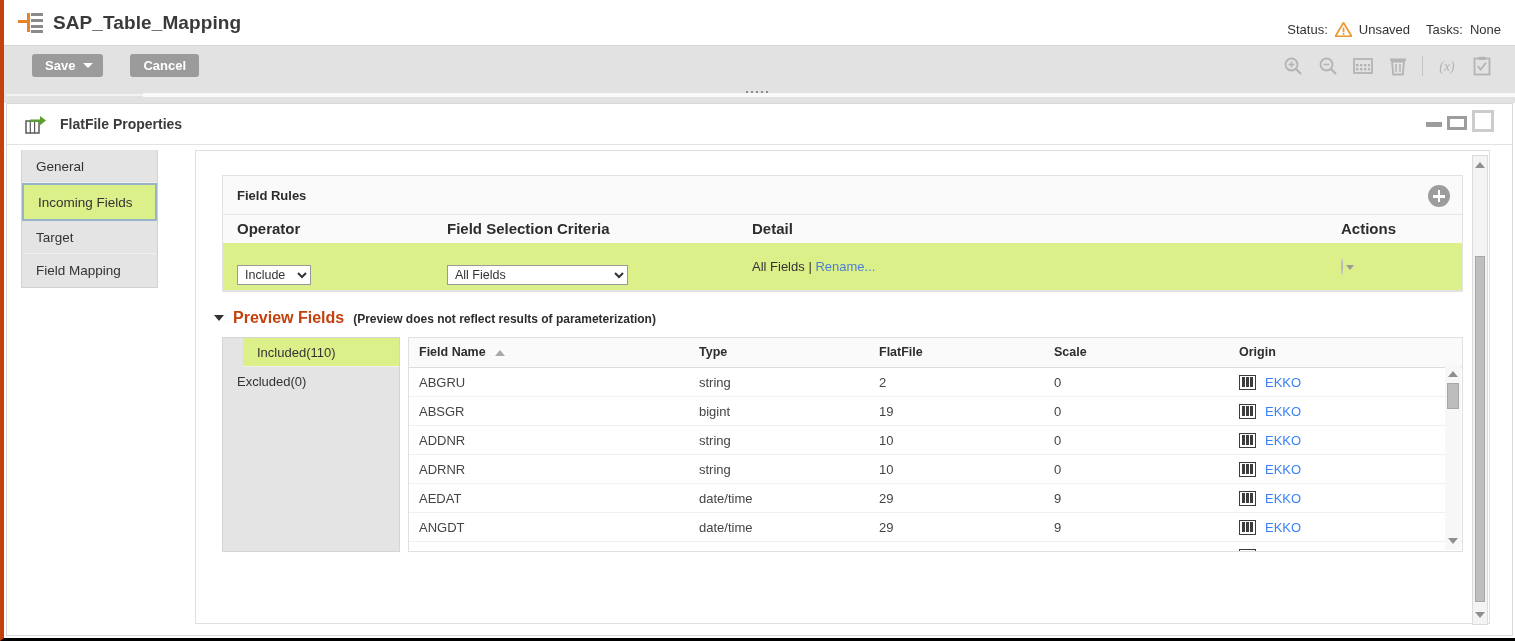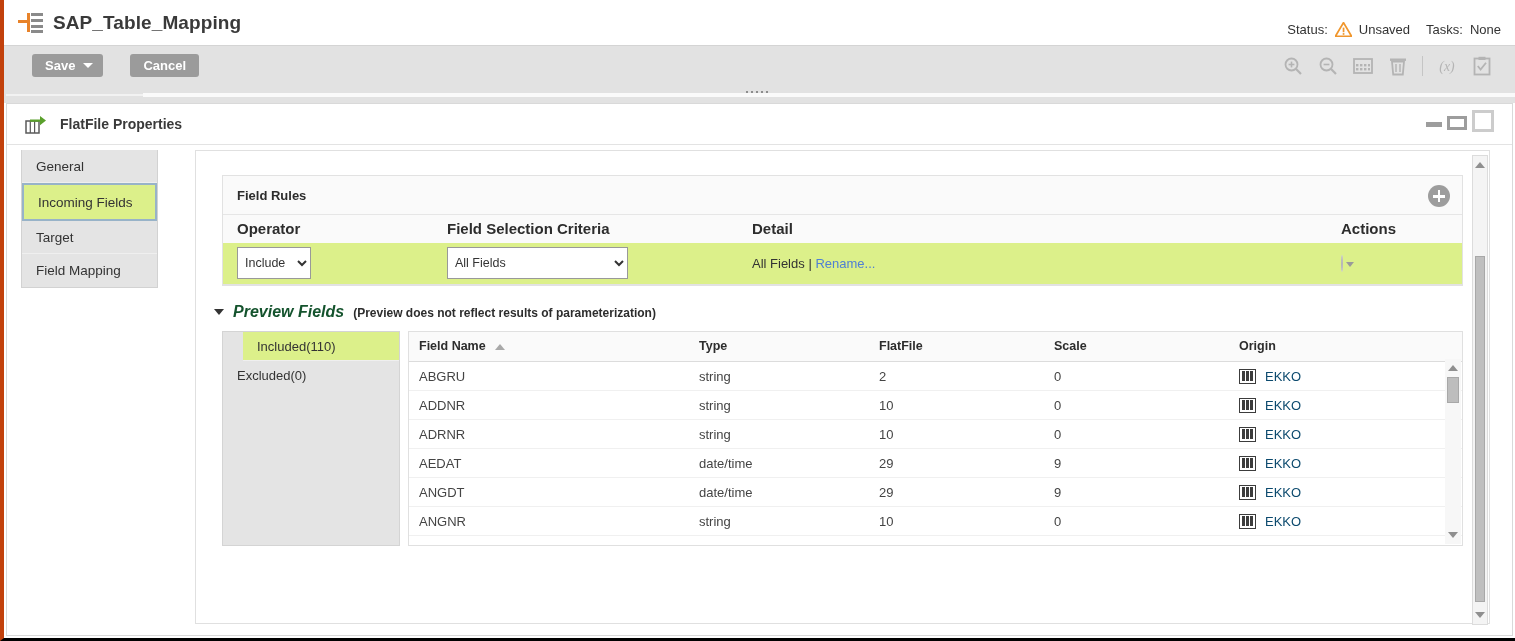--- a/index.html
+++ b/index.html
@@ -188,24 +188,25 @@
   }
   table.rules td {
     padding: 4px 0 5px 14px;
     font-size: 13px; color: #333;
     background: #dcf08a;
     border-bottom: 1px solid #e2e2e2;
     height: 32px;
   }
   .sel {
     font-family: inherit; font-size: 12.5px;
-    height: 32px; background: #fff;
+    height: 20px; background: #fff;
     border: 1px solid #999;
     color: #333;
     padding-left: 3px;
+    margin-top: 18px;
   }
   .sel.op { width: 74px; }
   .sel.crit { width: 181px; }
   .lnk { color: #4f7fd4; cursor: pointer; }
   .act-icon {
     width: 17px; height: 17px; border-radius: 50%;
     border: 1px solid #b8b8b8; background: #f2f7e4;
     position: relative; cursor: pointer;
   }
   .act-icon:after {
@@ -220,21 +221,21 @@
     display: flex; align-items: baseline; gap: 9px;
     padding: 17px 0 10px 6px;
   }
   .tri-down {
     width: 0; height: 0; align-self: center;
     border-left: 5px solid transparent;
     border-right: 5px solid transparent;
     border-top: 6px solid #333;
     cursor: pointer;
   }
-  .preview-title { font-size: 16px; font-weight: bold; color: #14532d; font-style: italic; }
+  .preview-title { font-size: 16px; font-weight: bold; color: #c2410c; }
   .preview-note { font-size: 12px; font-weight: bold; color: #2d2d2d; }
 
   .preview-wrap { position: relative; margin: 0 14px 0 14px; display: flex; }
   .incl-list { width: 178px; background: #e4e4e4; border: 1px solid #d4d4d4; flex: 0 0 auto; }
   .incl-item {
     height: 29px; display: flex; align-items: center; padding-left: 14px;
     font-size: 13px; color: #333; cursor: pointer;
     border-bottom: 1px solid #efefef;
   }
   .incl-item.active { background: #dcf08a; margin-left: 20px; }
@@ -267,21 +268,21 @@
   }
   .origin-cell { display: flex; align-items: center; gap: 9px; }
   .tbl-icon {
     width: 17px; height: 15px; background: #fff;
     border: 1.5px solid #3c3c3c;
     display: flex; justify-content: space-around; align-items: stretch;
     padding: 1.5px 1.5px;
     flex: 0 0 auto;
   }
   .tbl-icon i { width: 3px; background: #3c3c3c; display: block; }
-  .origin-txt { color: #0c4a6e; }
+  .origin-txt { color: #3b82f6; }
 
   
   .sb {
     position: absolute; background: #f4f4f4;
     border: 1px solid #dcdcdc;
   }
   .sb-outer { right: 2px; top: 5px; bottom: 5px; width: 16px; }
   .sb-inner { right: 1px; top: 27px; bottom: 1px; width: 16px; background: #f7f7f7; border: none; }
   .sb-arrow {
     position: absolute; left: 0; right: 0; height: 14px;
@@ -520,20 +521,36 @@
                           <span class="tbl-icon">
                             <i></i>
                             <i></i>
                             <i></i>
                           </span>
                           <span class="origin-txt">EKKO</span>
                         </span>
                       </td>
                   </tr>
                   <tr>
+                    <td>ABSGR</td>
+                    <td>bigint</td>
+                    <td>19</td>
+                    <td>0</td>
+                    <td>
+                        <span class="origin-cell">
+                          <span class="tbl-icon">
+                            <i></i>
+                            <i></i>
+                            <i></i>
+                          </span>
+                          <span class="origin-txt">EKKO</span>
+                        </span>
+                      </td>
+                  </tr>
+                  <tr>
                     <td>ADDNR</td>
                     <td>string</td>
                     <td>10</td>
                     <td>0</td>
                     <td>
                         <span class="origin-cell">
                           <span class="tbl-icon">
                             <i></i>
                             <i></i>
                             <i></i>

